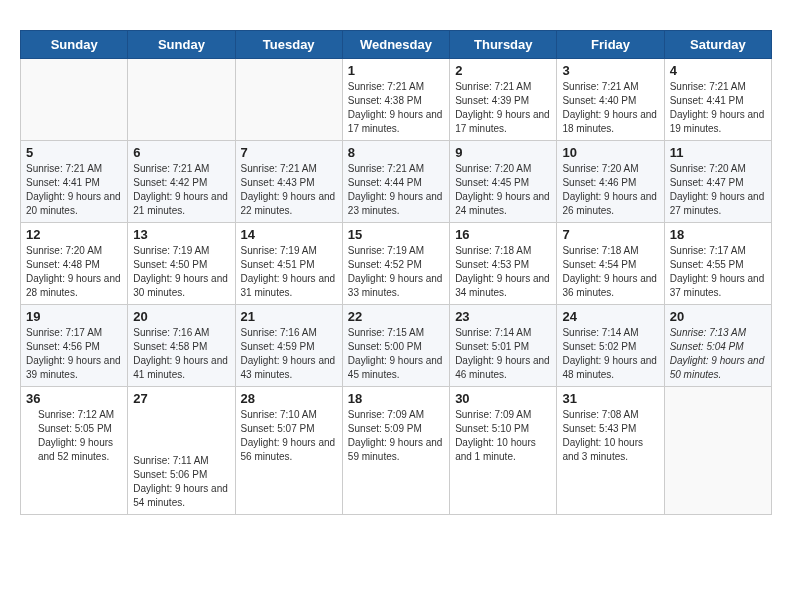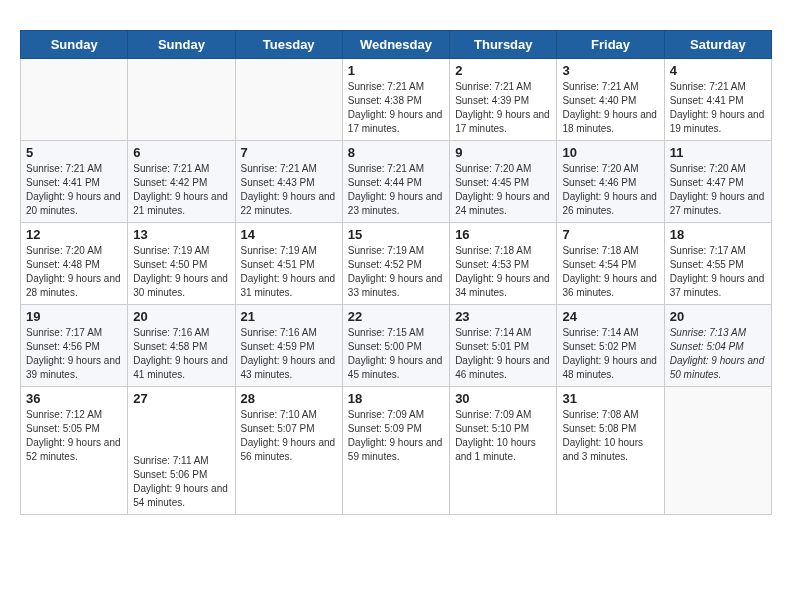--- a/index.html
+++ b/index.html
@@ -274,21 +274,21 @@
           <td>
             <div class="day-number">20</div>
             <div class="day-info" style="white-space: pre-line; font-style: italic;">Sunrise: 7:13 AM
 Sunset: 5:04 PM
 Daylight: 9 hours and 50 minutes.</div>
           </td>
         </tr>
         <tr>
           <td>
             <div class="day-number">36</div>
-            <div class="day-info" style="white-space: pre-line;">Sunrise: 7:12 AM
+            <div class="day-info" style="white-space: pre-line; margin-left: 12px;">Sunrise: 7:12 AM
 Sunset: 5:05 PM
 Daylight: 9 hours and 52 minutes.</div>
           </td>
           <td>
             <div class="day-number">27</div>
             <div class="day-info" style="white-space: pre-line; margin-top: 48px;">Sunrise: 7:11 AM
 Sunset: 5:06 PM
 Daylight: 9 hours and 54 minutes.</div>
           </td>
           <td>
@@ -305,20 +305,20 @@
           </td>
           <td>
             <div class="day-number">30</div>
             <div class="day-info" style="white-space: pre-line;">Sunrise: 7:09 AM
 Sunset: 5:10 PM
 Daylight: 10 hours and 1 minute.</div>
           </td>
           <td>
             <div class="day-number">31</div>
             <div class="day-info" style="white-space: pre-line;">Sunrise: 7:08 AM
-Sunset: 5:08 PM
+Sunset: 5:43 PM
 Daylight: 10 hours and 3 minutes.</div>
           </td>
           <td class="empty-cell"></td>
         </tr>
       </tbody>
   </table>
 </div>
 
 </body></html>

